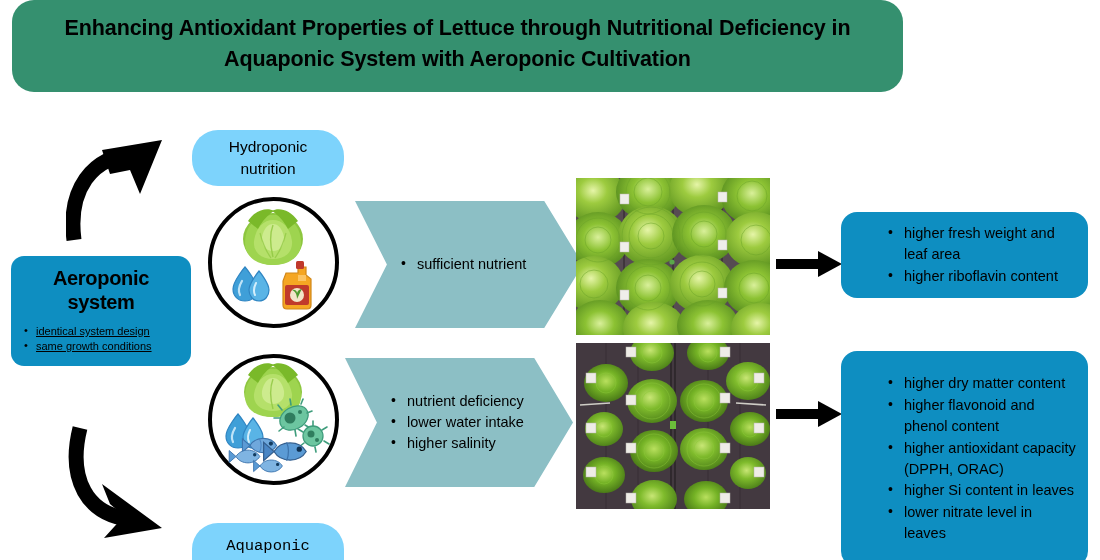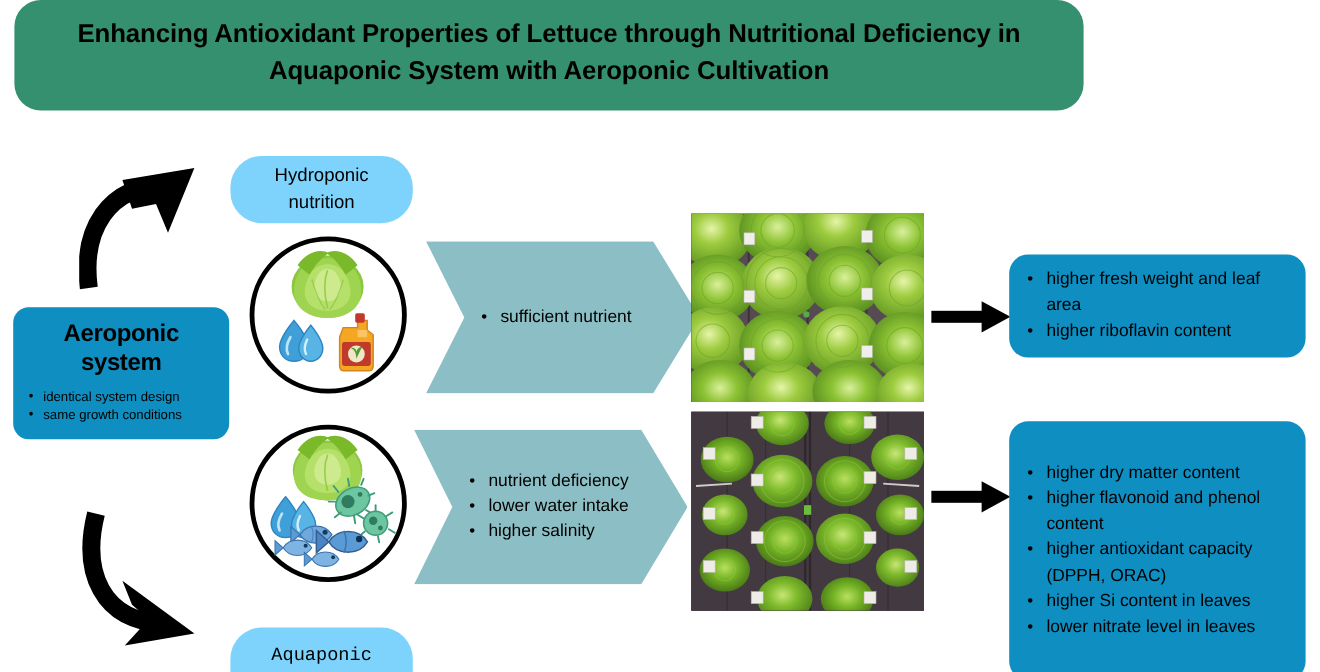--- a/index.html
+++ b/index.html
@@ -26,21 +26,21 @@
   
   .system-box {
     position: absolute; left: 11px; top: 256px; width: 180px; height: 110px;
     background: #0e8ec1; border-radius: 13px;
     padding: 10px 9px 8px 9px;
   }
   .system-title {
     color: #000000; font-weight: bold; font-size: 20px; line-height: 1.2;
     text-align: center; letter-spacing: -0.3px;
   }
-  .system-list { list-style: none; margin-top: 10px; }
+  .system-list { list-style: none; margin-top: 10px; text-decoration: underline; }
   .system-list li {
     color: #000; font-size: 11px; line-height: 1.38;
     position: relative; padding-left: 16px; white-space: nowrap;
   }
   .system-list li::before {
     content: "\2022"; position: absolute; left: 4px; top: -1px; font-size: 11px;
   }
 
   
   .pill {
@@ -96,21 +96,21 @@
   .curve-up   { left: 66px; top: 132px; width: 116px; height: 112px; }
   .curve-down { left: 66px; top: 420px; width: 116px; height: 120px; }
 
   
   .result-box {
     position: absolute; background: #0e8ec1; border-radius: 16px;
     display: flex; align-items: center;
   }
   .result-top { left: 841px; top: 212px; width: 247px; height: 86px; }
   .result-bot { left: 841px; top: 351px; width: 247px; height: 216px; }
-  .result-box ul { list-style: none; padding: 0 12px 0 12px; width: 100%; }
+  .result-box ul { list-style: none; padding: 0 12px 0 12px; width: 100%; margin-left: 32px; }
   .result-box li {
     color: #000; font-size: 14.5px; line-height: 1.48;
     position: relative; padding-left: 19px;
   }
   .result-box li::before {
     content: "\2022"; position: absolute; left: 3px; top: -1px; font-size: 14px;
   }
 </style>
 </head>
 <body>

